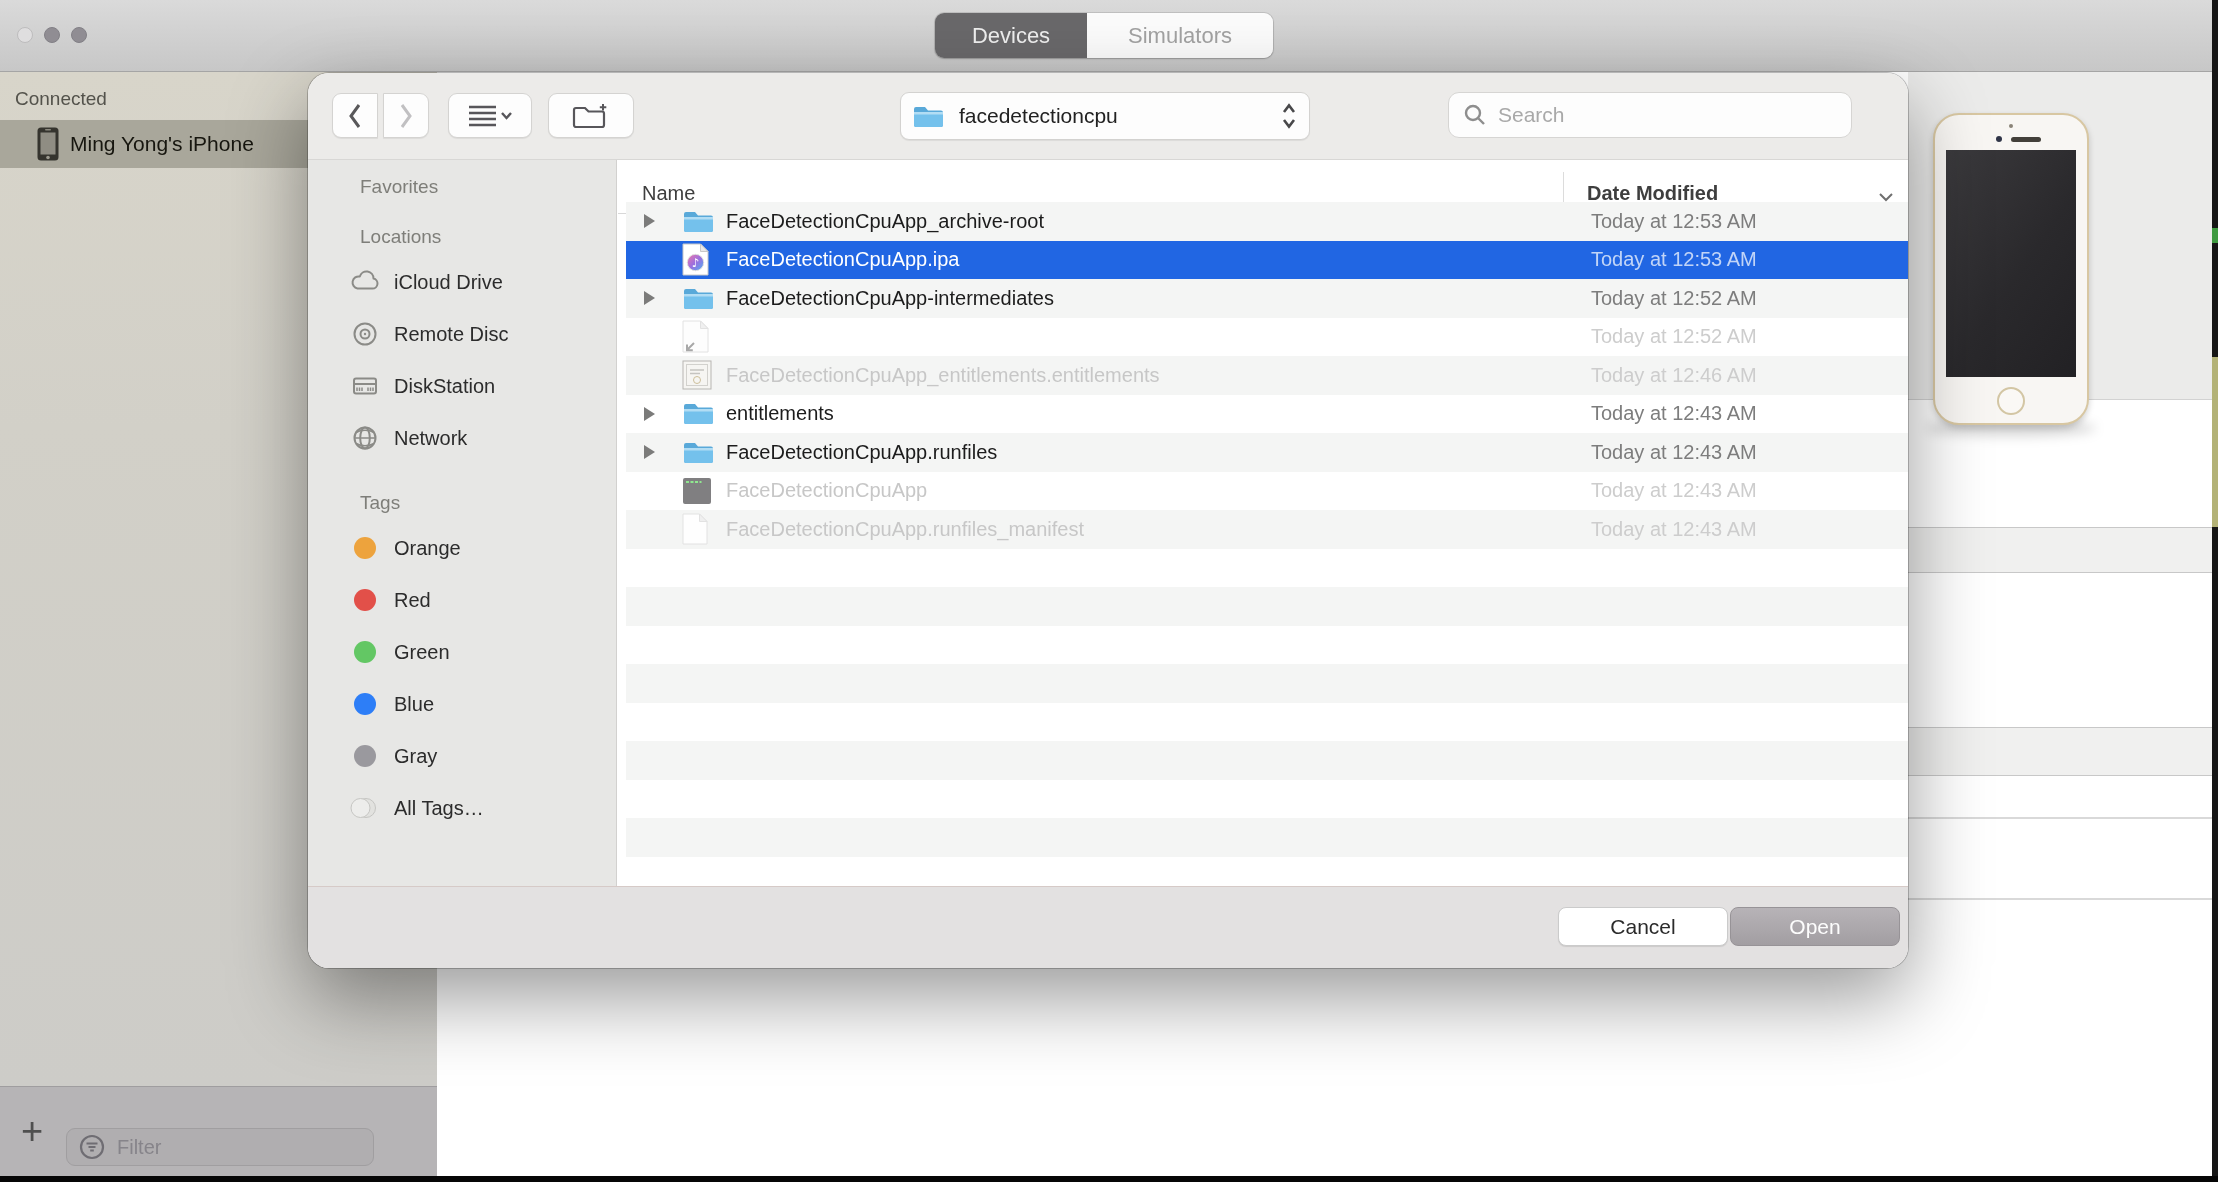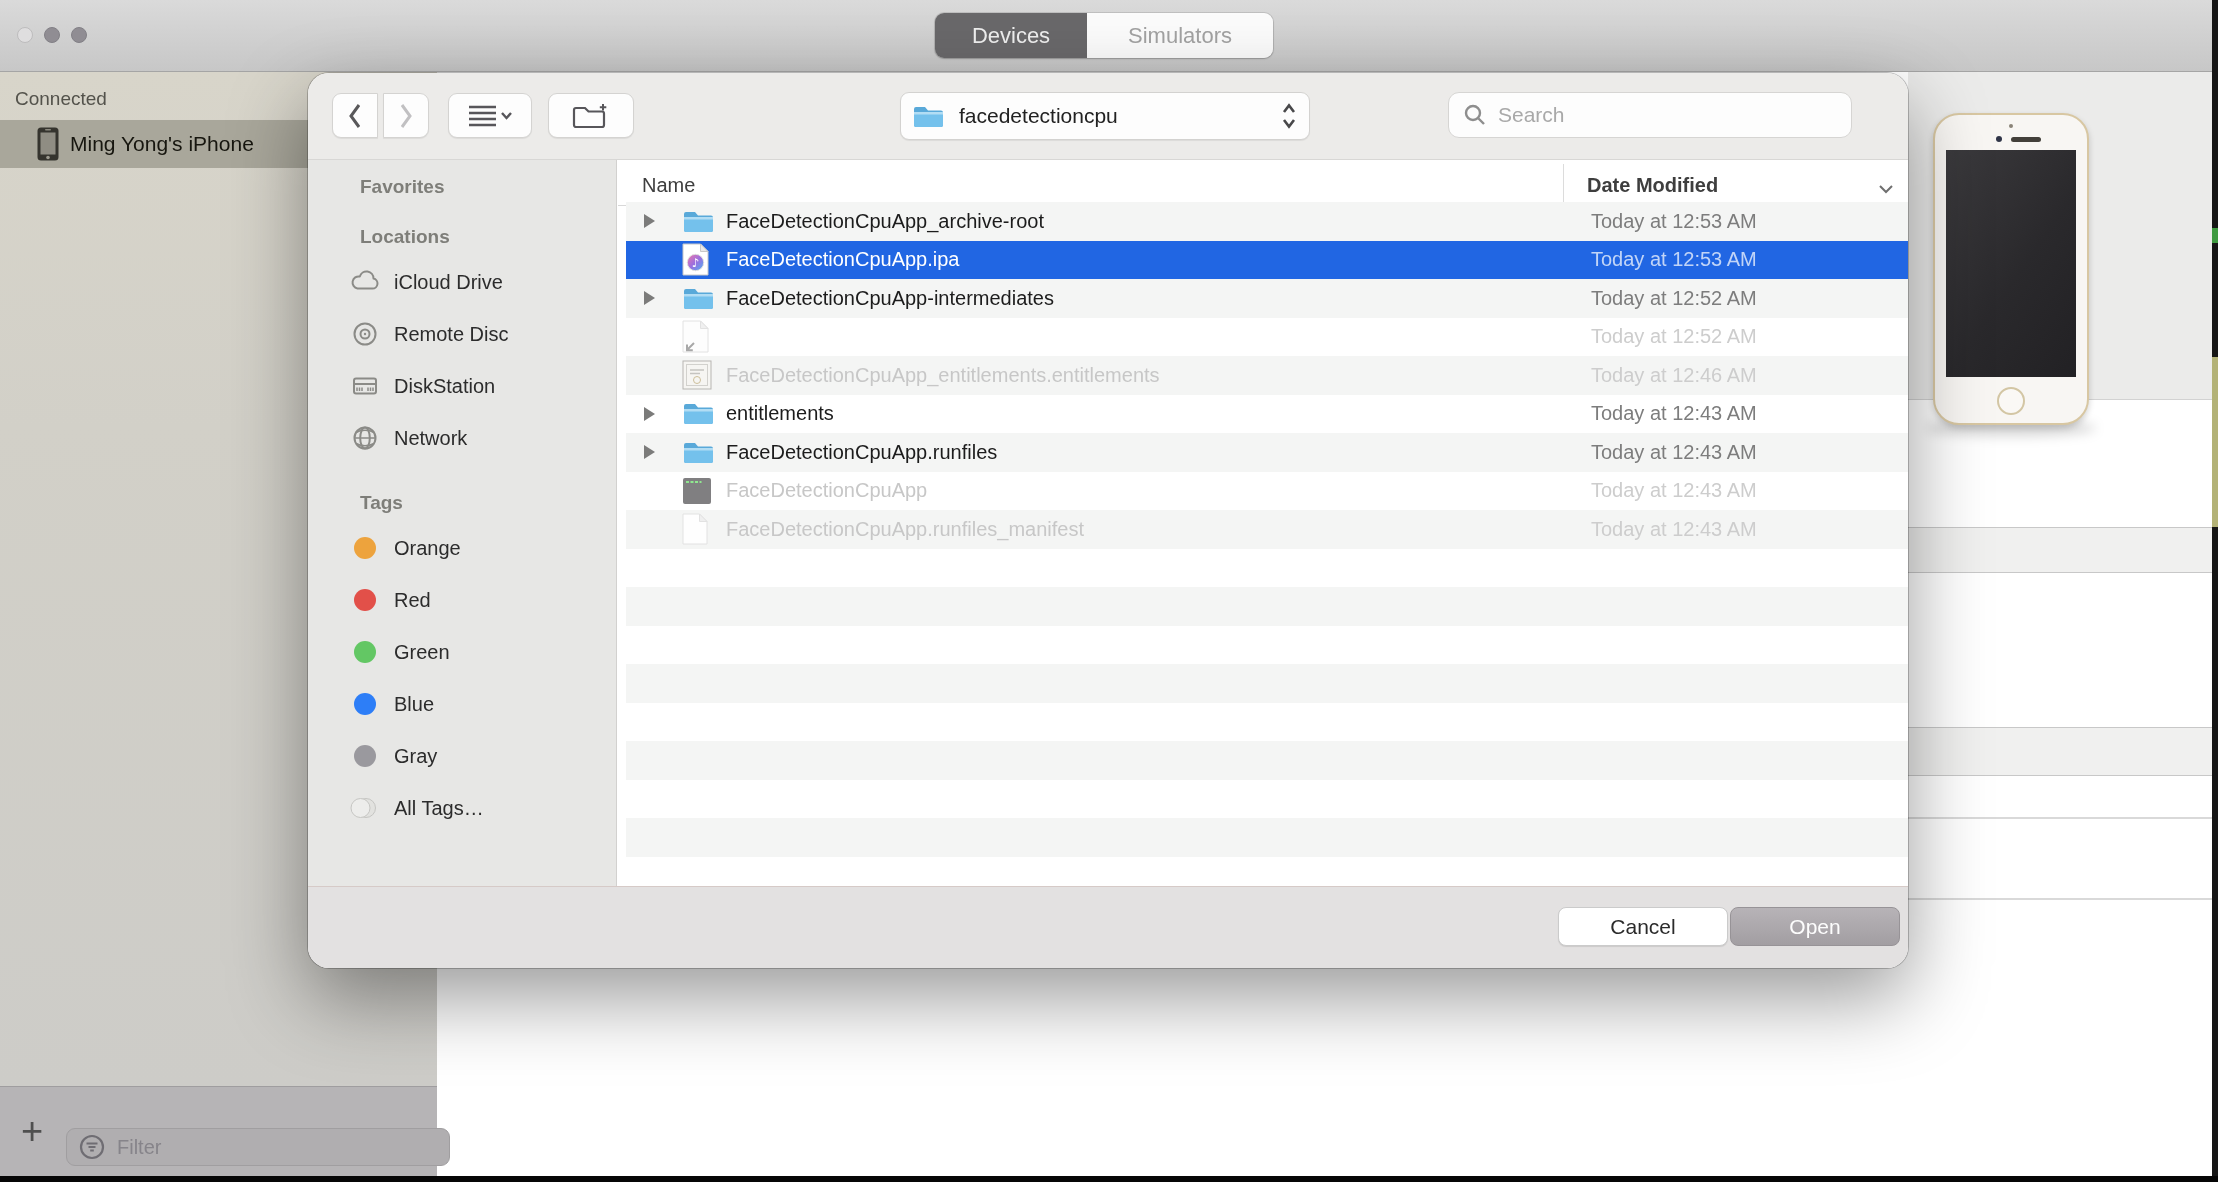--- a/index.html
+++ b/index.html
@@ -25,21 +25,21 @@
     background:linear-gradient(180deg,#d8d5ca 0%,#d2d0c8 35%,#cdccc8 100%);z-index:1;}
   .connected{position:absolute;left:15px;top:16px;font-size:19px;color:#53524b;}
   .devrow{position:absolute;left:0;top:48px;width:437px;height:48px;background:#a9a79b;
     display:flex;align-items:center;overflow:hidden;}
   .devrow .ph{margin-left:36px;display:flex;align-items:center;}
   .devrow .nm{margin-left:10px;font-size:21px;color:#17160f;white-space:nowrap;}
   .bottombar-left{position:absolute;left:0;top:1086px;width:437px;height:90px;background:#b6b4b6;
     border-top:1px solid #9f9d9f;z-index:1;}
   .plus{position:absolute;left:12px;top:22px;width:40px;height:44px;font-size:38px;color:#4f4f4f;
     display:flex;align-items:center;justify-content:center;}
-  .filterfield{position:absolute;left:66px;top:41px;width:384px;height:38px;background:#b0aeb0;
+  .filterfield{position:absolute;left:66px;top:41px;width:308px;height:38px;background:#b0aeb0;
     border:1px solid #a09ea0;border-radius:9px;display:flex;align-items:center;padding-left:10px;}
   .filterfield input{border:none;outline:none;background:transparent;font-size:20px;color:#58565c;
     width:280px;margin-left:8px;font-family:inherit;}
   .filterfield input::placeholder{color:#86848a;}
 
   
   .rightpanel{position:absolute;left:1908px;top:72px;width:310px;height:1104px;background:#ffffff;z-index:1;}
   .rp-top{position:absolute;left:0;top:0;width:310px;height:328px;background:#ebebea;border-bottom:1px solid #d2d2d2;}
   .rp-band{position:absolute;left:0;width:310px;background:#f0f0ef;border-top:1px solid #c8c8c8;border-bottom:1px solid #c8c8c8;}
   .rp-b1{top:455px;height:46px;} .rp-b2{top:655px;height:49px;}
@@ -82,29 +82,29 @@
   .pathsel .pchev{margin-left:auto;margin-right:12px;display:flex;}
   .searchfield{position:absolute;left:1140px;top:19px;width:404px;height:46px;background:#fdfdfd;
     border:1px solid #d6d5d3;border-radius:11px;display:flex;align-items:center;padding-left:14px;}
   .searchfield input{border:none;outline:none;background:transparent;font-size:21px;color:#333;
     margin-left:9px;width:360px;font-family:inherit;}
   .searchfield input::placeholder{color:#a9a9a9;}
 
   
   .dbody{position:absolute;left:0;top:87px;right:0;bottom:82px;}
   .dside{position:absolute;left:0;top:0;bottom:0;width:309px;background:#e7e7e5;border-right:1px solid #d2d1cf;overflow:hidden;}
-  .sec-title{margin:28px 0 8px 52px;font-size:19px;font-weight:700;color:#7e7e79;}
+  .sec-title{margin:28px 0 8px 52px;font-size:19px;font-weight:400;color:#7e7e79;}
   .sec-title:first-child{margin-top:16px;}
   .side-item{height:52px;display:flex;align-items:center;padding-left:40px;}
   .side-ic{width:34px;display:flex;align-items:center;justify-content:center;}
   .side-lb{margin-left:12px;font-size:20px;color:#2c2c2c;white-space:nowrap;}
   .tagdot{display:inline-block;width:22px;height:22px;border-radius:50%;}
 
   .dlist{position:absolute;left:310px;top:0;right:0;bottom:0;background:#fff;}
-  .lheader{position:absolute;left:0;top:4px;right:0;height:42px;background:#fff;border-bottom:1px solid #d8d8d8;}
+  .lheader{position:absolute;left:0;top:12px;right:0;height:42px;background:#fff;border-bottom:1px solid #d8d8d8;}
   .lh-name{position:absolute;left:24px;top:0;height:42px;display:flex;align-items:center;font-size:20px;color:#3e3e3e;}
   .lh-date{position:absolute;left:969px;top:0;height:42px;display:flex;align-items:center;font-size:20px;color:#3e3e3e;font-weight:600;}
   .lh-sep{position:absolute;left:945px;top:0;bottom:0;width:1px;background:#dcdcdc;}
   .lh-chev{position:absolute;right:14px;top:16px;}
   .lbody{position:absolute;left:0;top:42px;right:0;bottom:0;overflow:hidden;}
   .lrow{position:absolute;left:8px;right:0;height:38.5px;display:flex;align-items:center;background:#ffffff;}
   .lrow.stripe{background:#f4f5f4;}
   .lrow.selected{background:#2166e3;}
   .tri{position:absolute;left:18px;width:0;height:0;border-left:11px solid #7b7b7a;
     border-top:7px solid transparent;border-bottom:7px solid transparent;}

